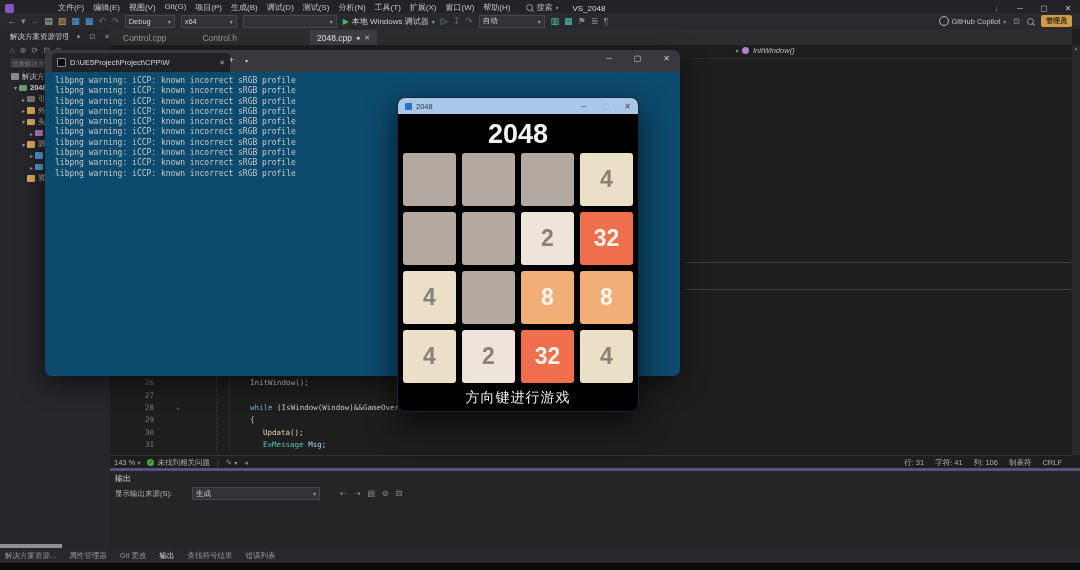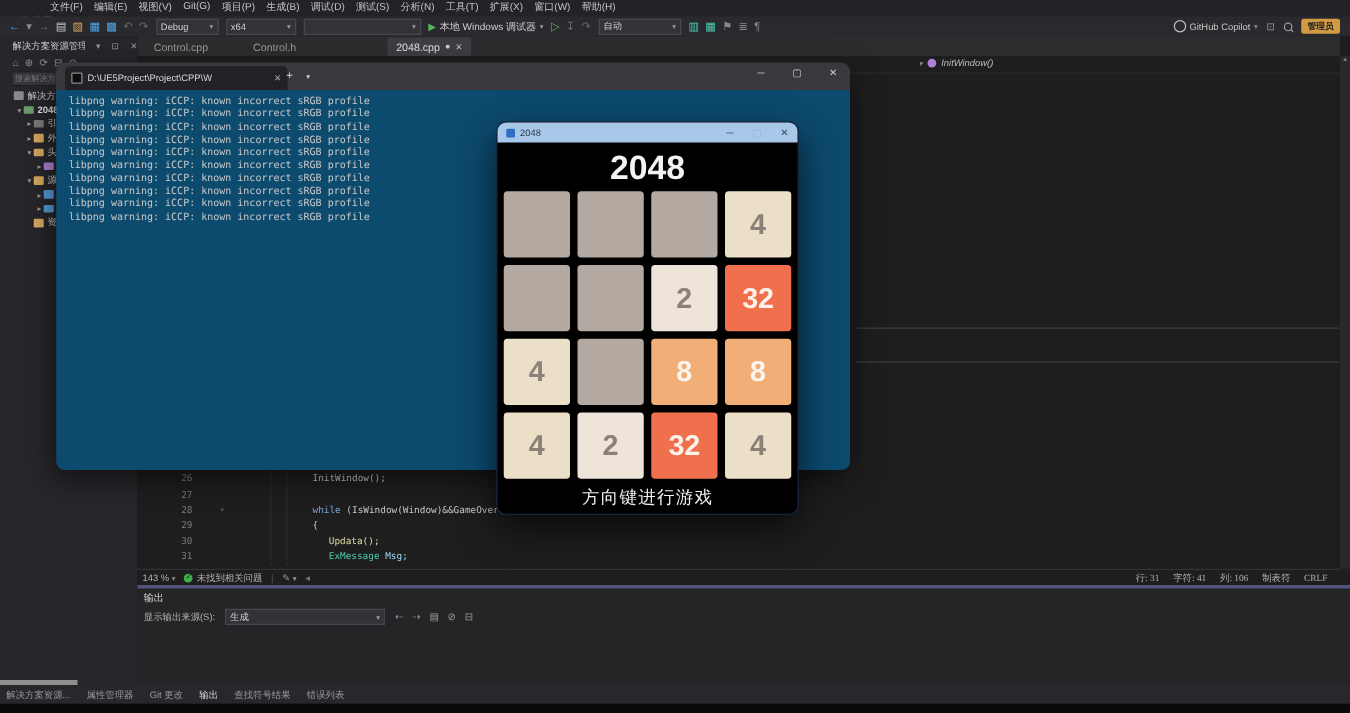--- a/index.html
+++ b/index.html
@@ -1,21 +1,21 @@
 <!DOCTYPE html>
 <html><head>
 <meta charset="utf-8">
 <style>
   html,body{margin:0;padding:0;background:#000;}
   #screen{position:relative;width:1080px;height:570px;overflow:hidden;
     font-family:"Liberation Sans",sans-serif;background:#1e1e1e;color:#ccc;
     -webkit-font-smoothing:antialiased;}
   .abs{position:absolute;}
   
-  #vs-titlebar{left:0;top:0;width:1080px;height:13px;background:#232327;display:flex;align-items:flex-start;font-size:8px;color:#c5c5c5;flex-direction:column;}
+  #vs-titlebar{left:0;top:0;width:1080px;height:13px;background:#232327;display:flex;align-items:flex-end;font-size:8px;color:#c5c5c5;}
   #vs-logo{width:9px;height:9px;margin:0 4px 0 5px;background:#7f57c2;border-radius:2px;}
   #menu-items{display:flex;gap:9px;margin-left:40px;white-space:nowrap;}
   .menu-item{cursor:default;}
   #title-search{display:flex;align-items:center;gap:3px;margin-left:16px;color:#b5b5b5;}
   .mag{width:5px;height:5px;border:1px solid #9a9a9a;border-radius:50%;position:relative;display:inline-block;}
   .mag:after{content:"";position:absolute;width:3px;height:1px;background:#9a9a9a;transform:rotate(45deg);left:4px;top:5px;}
   #vs-title{margin-left:14px;color:#d8d8d8;}
   #title-right{margin-left:auto;display:flex;align-items:center;gap:0;}
   #update-icon{color:#5fbf62;font-weight:bold;margin-right:10px;font-size:8px;}
   .winbtn{width:24px;text-align:center;font-size:8px;color:#c5c5c5;}
@@ -57,27 +57,27 @@
   .guide{position:absolute;top:337px;height:86px;border-left:1px dotted #3a3a3d;width:0;}
   .code-line{position:absolute;left:0;width:100%;height:12px;font-family:"DejaVu Sans Mono",monospace;font-size:7.5px;}
   .code-line .ln{position:absolute;left:14px;width:30px;text-align:right;color:#7c7c7c;}
   .code-line .fold{position:absolute;left:66px;color:#8a8a8a;font-size:6px;}
   .code-line .src{position:absolute;left:140px;white-space:pre;}
   .tok-plain{color:#c8c8c8;} .tok-kw{color:#7ca6d8;} .tok-fn{color:#dcdcaa;}
   .tok-type{color:#4ec9b0;} .tok-var{color:#9cdcfe;}
   #ed-statusbar{position:absolute;left:0;top:426px;width:100%;height:13px;background:#1e1e1e;border-top:1px solid #333336;display:flex;align-items:center;font-size:7.5px;color:#b5b5b5;}
   #ed-status-left{display:flex;align-items:center;gap:7px;padding-left:4px;}
   .health-dot{width:7px;height:7px;border-radius:50%;background:#3fae49;color:#0c2a0e;font-size:6px;line-height:7px;text-align:center;display:inline-block;}
-  #ed-status-right{margin-left:auto;display:flex;gap:11px;padding-right:10px;color:#b0b0b0;font-family:Liberation Serif, serif;}
+  #ed-status-right{margin-left:auto;display:flex;gap:11px;padding-right:10px;color:#b0b0b0;}
   #v-scrollbar{left:1072px;top:45px;width:8px;height:410px;background:#29292d;color:#7a7a7a;font-size:5px;text-align:center;}
   
   #panel-divider{left:110px;top:468px;width:970px;height:3px;background:#53537d;}
   #output-panel{left:110px;top:471px;width:970px;height:77px;background:#252528;font-size:7.5px;}
   #output-title{padding:2px 0 0 5px;color:#dadada;font-size:8px;}
-  #output-controls{display:flex;align-items:center;gap:8px;padding:3px 0 0 5px;color:#b5b5b5;}
+  #output-controls{display:flex;align-items:center;gap:20px;padding:3px 0 0 5px;color:#b5b5b5;}
   #output-combo{width:120px;}
   .out-ic{color:#9a9a9a;font-size:8px;}
   
   #hscroll-thumb{left:0;top:544px;width:62px;height:5px;background:#8f8f8f;}
   #bottom-tabs{left:0;top:548px;width:1080px;height:15px;background:#28282c;display:flex;align-items:center;gap:13px;padding-left:5px;font-size:7.5px;color:#999;}
   #bottom-tabs .bt-active{color:#dcdcdc;}
   #bottom-black{left:0;top:563px;width:1080px;height:7px;background:#0a0a0a;}
   
   #console-win{left:45px;top:50px;width:635px;height:322px;border-radius:7px;box-shadow:0 10px 26px rgba(0,0,0,.6);z-index:5;}
   #console-titlebar{height:22px;background:#39393d;border-radius:7px 7px 0 0;position:relative;}

